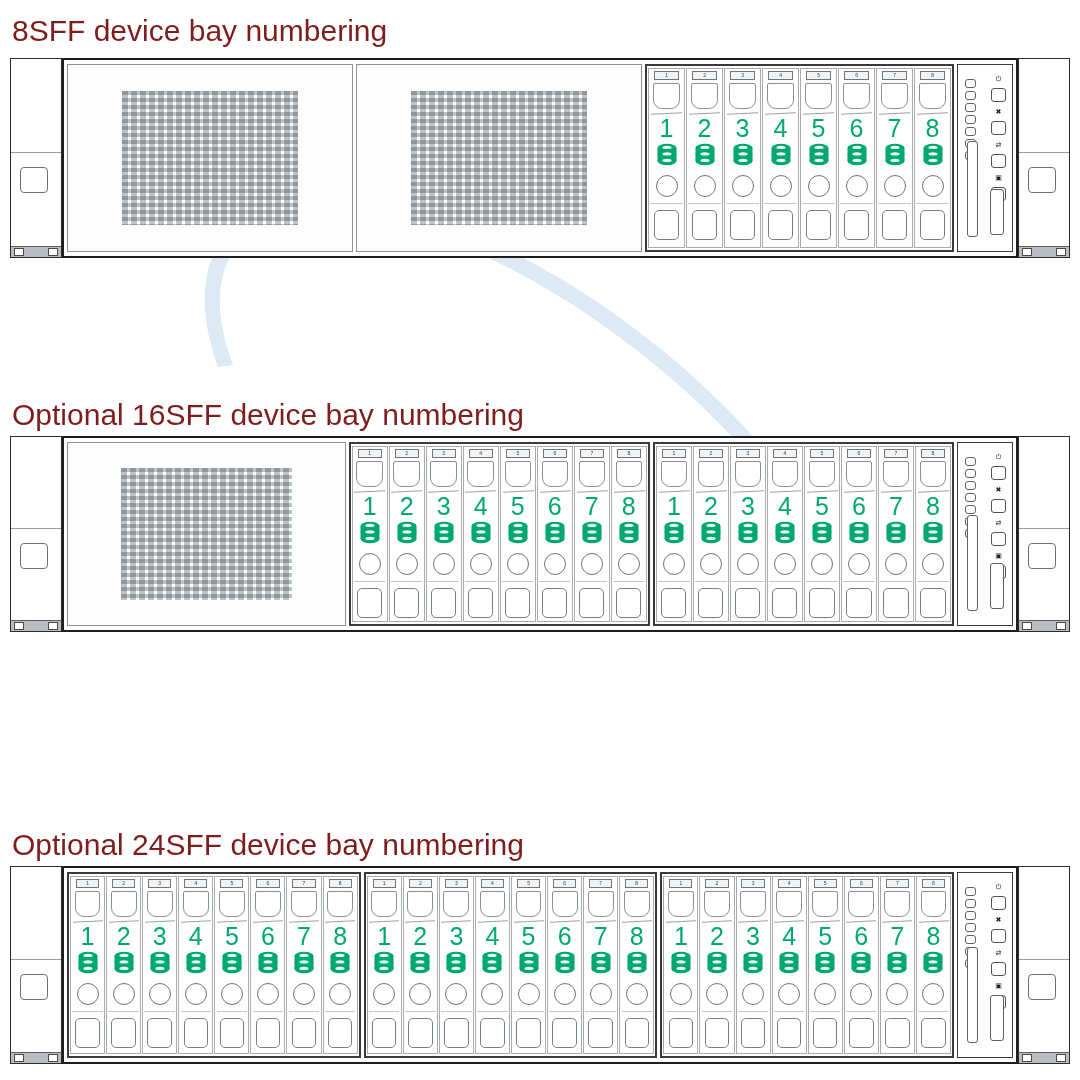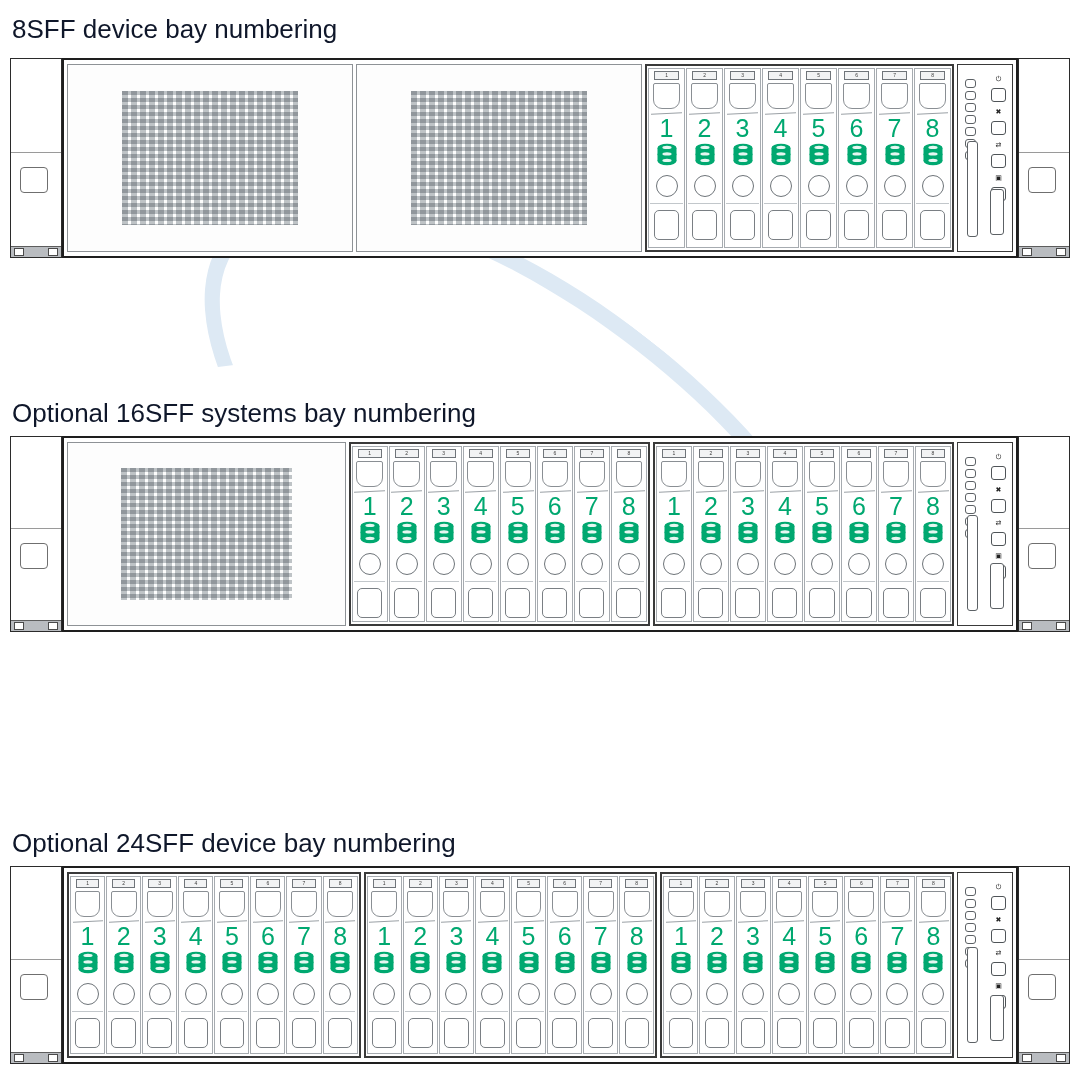--- a/index.html
+++ b/index.html
@@ -24,22 +24,22 @@
   .wm-arc{
     position:absolute;left:140px;top:300px;width:760px;height:330px;
     border:16px solid #dde9f4;border-radius:50%;
     border-right-color:transparent;border-bottom-color:transparent;
     transform:rotate(38deg);
   }
 
   
   .section{position:absolute;left:0;width:1080px;z-index:2;}
   .sec-title{
-    position:absolute;left:12px;top:0;font-size:26px;
-    white-space:nowrap;color:#0f172a;
+    position:absolute;left:12px;top:0;font-size:30px;
+    white-space:nowrap;color:#7f1d1d;
   }
 
   
   .chassis{position:absolute;left:10px;display:flex;align-items:stretch;}
 
   .ear{
     width:52px;border:1.6px solid #2b2b2b;background:#fff;
     position:relative;box-sizing:border-box;display:flex;
     flex-direction:column;
   }
@@ -351,21 +351,21 @@
         <div class="ear">
           <div class="ear-top"></div>
           <div class="ear-mid">
             <div class="ear-btn"></div>
           </div>
           <div class="ear-foot"></div>
         </div>
       </div>
     </div>
     <div class="section" style="top: 398px; height: 254px;">
-      <div class="sec-title">Optional 16SFF systems bay numbering</div>
+      <div class="sec-title">Optional 16SFF device bay numbering</div>
       <div class="chassis" style="top: 38px; height: 196px; width: 1060px; position: absolute;">
         <div class="ear">
           <div class="ear-top"></div>
           <div class="ear-mid">
             <div class="ear-btn"></div>
           </div>
           <div class="ear-foot"></div>
         </div>
         <div class="body-wrap">
           <div class="filler" style="flex: 300 1 0px;">

